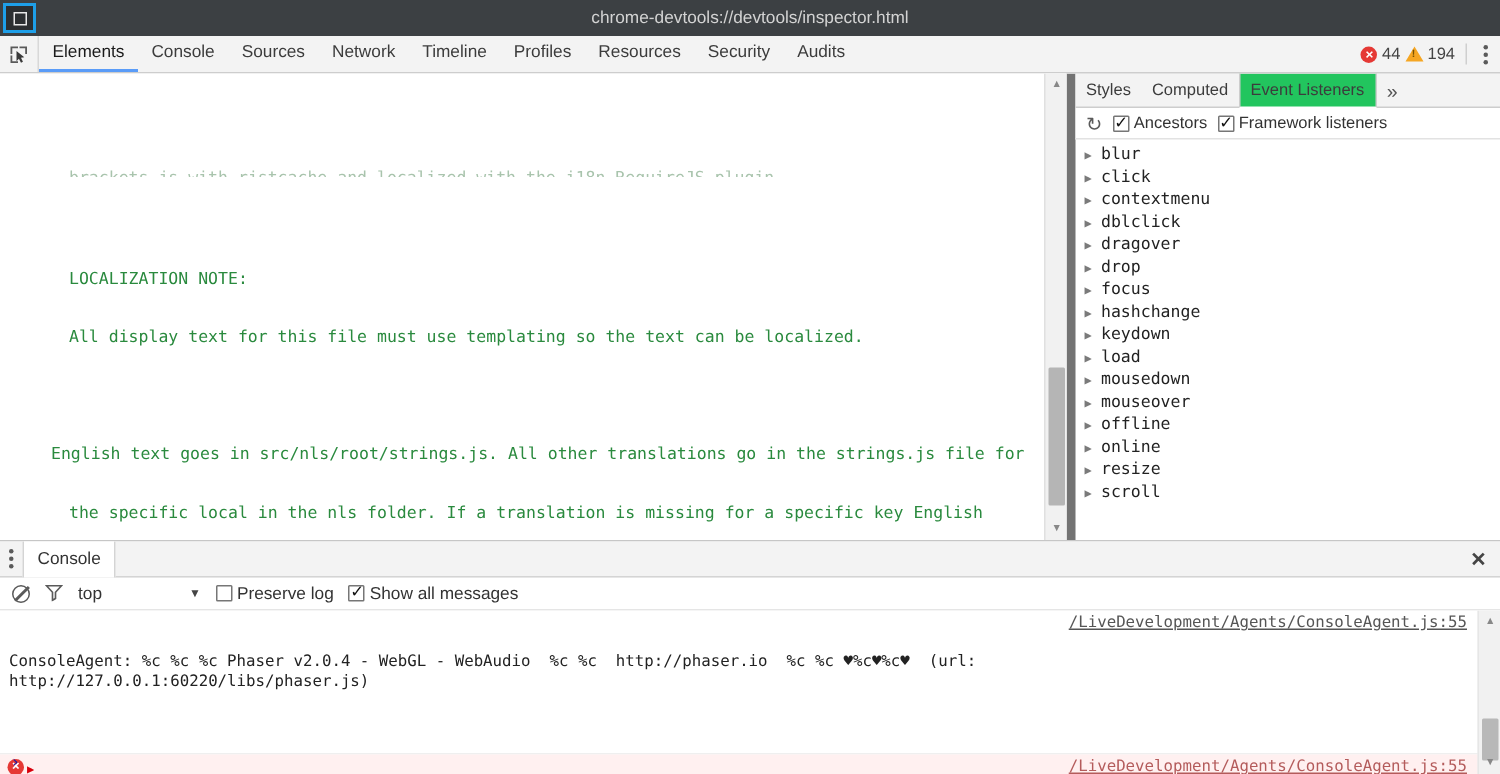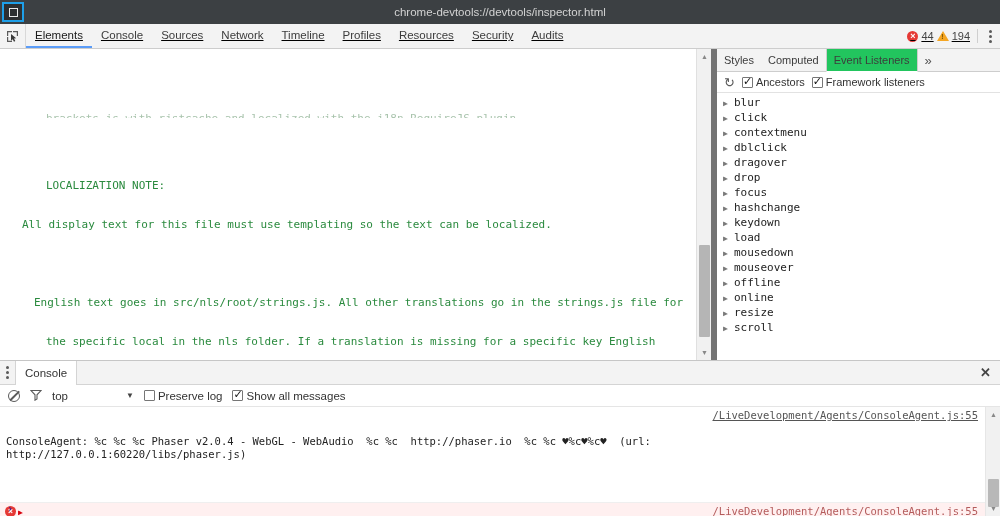--- a/index.html
+++ b/index.html
@@ -25,21 +25,21 @@
     width: 9px; height: 9px; border: 1px solid #e8e8e8; display: block;
   }
   .titlebar .title {
     position: absolute; left: 0; right: 0; text-align: center;
     font-size: 11.5px; color: #d3d3d3; pointer-events: none;
   }
 
   
   .tabstrip {
     height: 25px; background: #f3f3f3; border-bottom: 1px solid #cdcdcd;
-    display: flex; align-items: stretch; position: relative; text-decoration: underline;
+    display: flex; align-items: stretch; position: relative;
   }
   .inspect-btn {
     width: 26px; display: flex; align-items: center; justify-content: center;
     border-right: 1px solid #d8d8d8;
   }
   .inspect-btn svg { display: block; }
   .tabs { display: flex; align-items: stretch; }
   .tab {
     padding: 0 9px; display: flex; align-items: center;
     font-size: 11.5px; color: #3c3c3c; white-space: nowrap;
@@ -292,21 +292,21 @@
 </div>
 
 <div class="main">
 
   <div class="elements-pane">
     <div class="tree">
       <div class="row" style="height:9px"></div>
       <div class="row comment" style="padding-left:46px;color:#a9c4ad;overflow:hidden;height:6px;"><span>brackets.js with rjstcache and localized with the i18n RequireJS plugin.</span></div>
       <div class="row" style="height:9px"></div>
       <div class="row comment" style="padding-left:46px">LOCALIZATION NOTE:</div>
-      <div class="row comment" style="padding-left:22px">All display text for this file must use templating so the text can be localized.</div>
+      <div class="row comment" style="padding-left:46px">All display text for this file must use templating so the text can be localized.</div>
       <div class="row" style="height:13px"></div>
       <div class="row comment" style="padding-left:34px">English text goes in src/nls/root/strings.js. All other translations go in the strings.js file for</div>
       <div class="row comment" style="padding-left:46px">the specific local in the nls folder. If a translation is missing for a specific key English</div>
       
       
       
       
       
       
       

